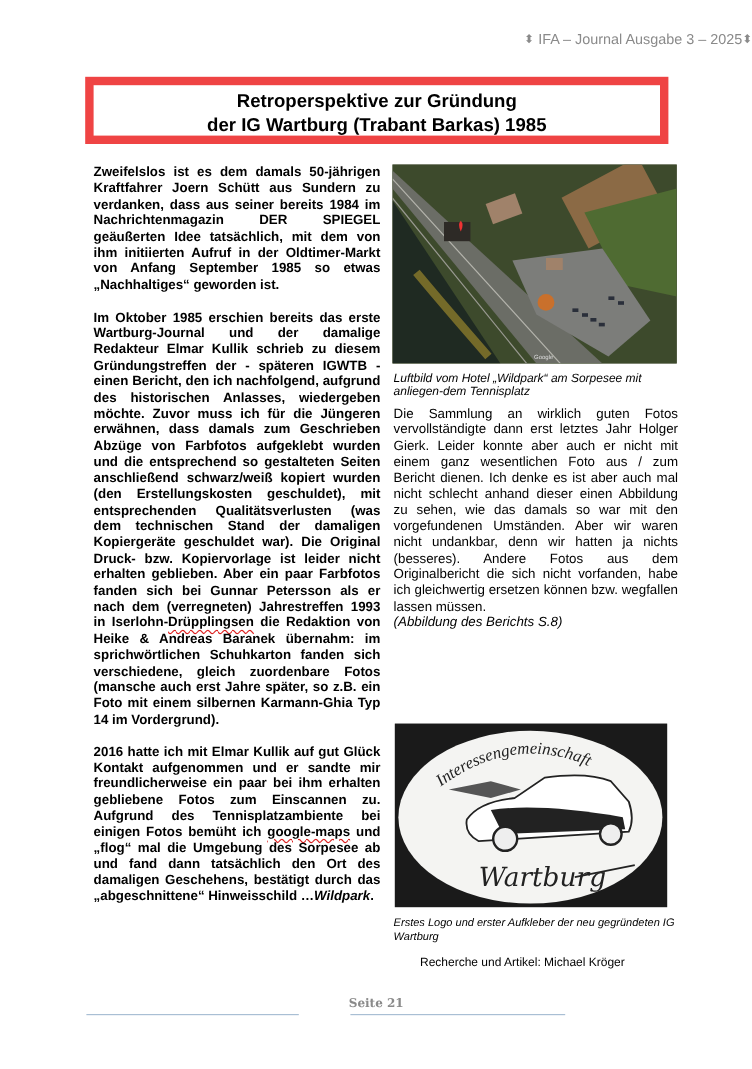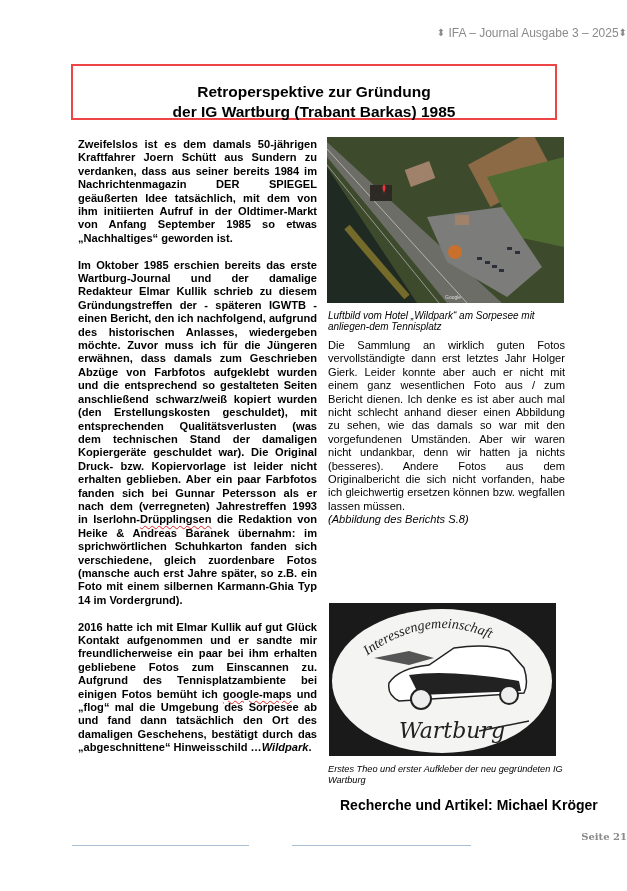--- a/index.html
+++ b/index.html
@@ -2,36 +2,36 @@
 <html><head>
 <meta charset="utf-8">
 <style>
   html, body { margin:0; padding:0; background:#fff; }
   body { width:627px; height:891px; position:relative; overflow:hidden;
          font-family:"Liberation Sans", sans-serif; color:#000; }
   .header { position:absolute; top:26px; left:0; width:627px; text-align:right;
             font-size:12px; color:#8a8a8a; }
   .header .orn { display:inline-block; font-size:10px; color:#8a8a8a; vertical-align:1px; }
   .titlebox { position:absolute; left:71px; top:64px; width:486px; height:56px;
-              border:2px solid #ef4444; box-sizing:border-box; text-align:center;
-              font-weight:bold; font-size:15.5px; line-height:20px; padding-top:16px; }
+              border:7px solid #ef4444; box-sizing:border-box; text-align:center;
+              font-weight:bold; font-size:15.5px; line-height:20px; padding-top:4px; }
   .col { position:absolute; font-size:11.1px; line-height:13.4px; text-align:justify; }
   .col p { margin:0; }
   .left { left:78px; top:138px; width:239px;font-weight:bold; }
   .right { left:328px; top:339px; width:237px; }
   .it { font-style:italic; }
   .gap { height:13.4px; }
   .squig { text-decoration:underline wavy #d22; text-decoration-thickness:1px; text-underline-offset:2px; }
   .aerial { position:absolute; left:327px; top:137px; width:237px; height:166px; overflow:hidden;
             background:#3f4a2e; }
   .cap1 { position:absolute; left:328px; top:310px; width:240px; font-size:10px; line-height:11px; font-style:italic; }
   .logo { position:absolute; left:329px; top:603px; width:227px; height:153px; background:#1a1a1a; overflow:hidden; }
   .cap2 { position:absolute; left:328px; top:764px; width:240px; font-size:9.2px; line-height:11px; font-style:italic; }
-  .author { position:absolute; left:340px; top:797px; font-weight:bold; font-size:14px; }
-  .footer { position:absolute; top:831px; left:0; width:627px; text-align:right;
+  .author { position:absolute; left:350px; top:797px; font-weight:normal; font-size:10px; }
+  .footer { position:absolute; top:831px; left:0; width:627px; text-align:center;
             font-family:"DejaVu Serif", serif; font-weight:bold; font-size:10px; color:#8a8a8a; }
   .fline { position:absolute; top:845px; height:1px; background:#a9bfd4; }
 </style>
 </head>
 <body>
 
 <div class="header">
   <span class="orn">⬍</span>
   <span>IFA – Journal Ausgabe 3 – 2025</span><span class="orn">⬍</span>
 </div>
@@ -95,19 +95,19 @@
     </text>
     <path d="M45 55 L80 48 L105 55 L80 62 Z" fill="#555"></path>
     <path d="M60 80 Q70 65 100 62 L125 45 Q160 40 180 48 L195 65 Q200 80 195 90 L70 98 Q58 92 60 80 Z" fill="#fff" stroke="#222" stroke-width="1.5"></path>
     <path d="M80 72 Q120 66 190 78 L192 88 L90 92 Z" fill="#222"></path>
     <circle cx="92" cy="96" r="10" fill="#eee" stroke="#222" stroke-width="2"></circle>
     <circle cx="180" cy="92" r="9" fill="#eee" stroke="#222" stroke-width="2"></circle>
     <text x="70" y="135" font-family="DejaVu Serif, serif" font-size="22" font-style="italic" fill="#222">Wartburg</text>
     <path d="M150 128 L200 118" stroke="#222" stroke-width="1.5"></path>
   </svg>
 </div>
-<div class="cap2">Erstes Theo und erster Aufkleber der neu gegründeten IG Wartburg</div>
+<div class="cap2">Erstes Logo und erster Aufkleber der neu gegründeten IG Wartburg</div>
 
 <div class="author">Recherche und Artikel: Michael Kröger</div>
 
 <div class="fline" style="left:72px;width:177px;"></div>
 <div class="footer">Seite 21</div>
 <div class="fline" style="left:292px;width:179px;"></div>
 
 </body></html>

